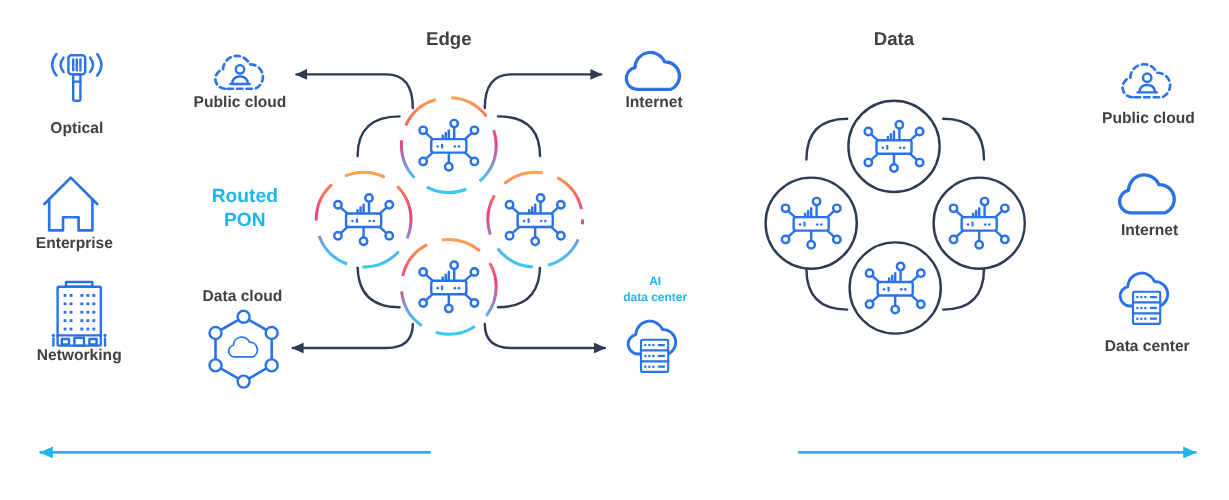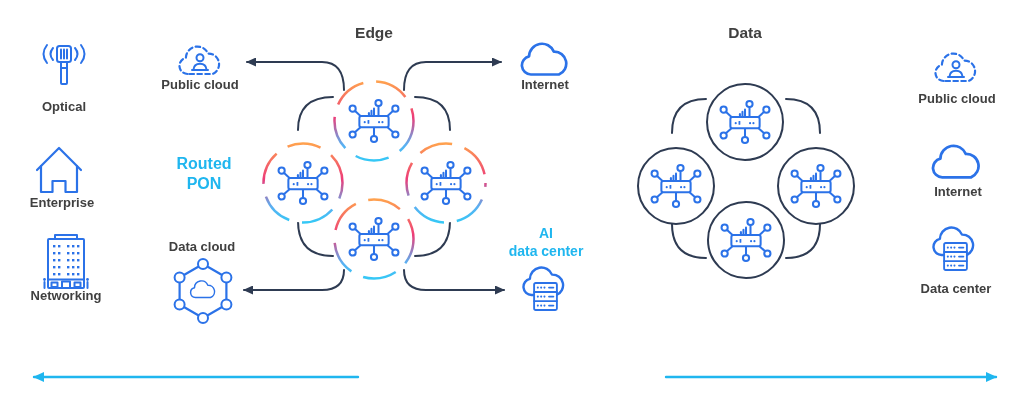--- a/index.html
+++ b/index.html
@@ -9,21 +9,21 @@
   }
   .diagram-svg{position:absolute;left:0;top:0;}
   .lbl{
     position:absolute;transform:translate(-50%,-50%);
     white-space:nowrap;text-align:center;
     font-weight:700;font-size:13px;color:#404040;line-height:1.25;
   }
   .section-title{font-size:15.5px;}
   .cyan{color:#1fb6ef;}
   .routed-pon{font-size:16px;}
-  .ai-dc{font-size:14px;}
+  .ai-dc{font-size:10px;}
   .footer-title{font-size:19px;}
 </style>
 </head>
 <body>
 
 <div class="canvas">
 
   <svg class="diagram-svg" width="1024" height="417" viewBox="0 0 1024 417">
     <defs>
       <linearGradient id="ringGrad" x1="0" y1="0" x2="0" y2="1">

